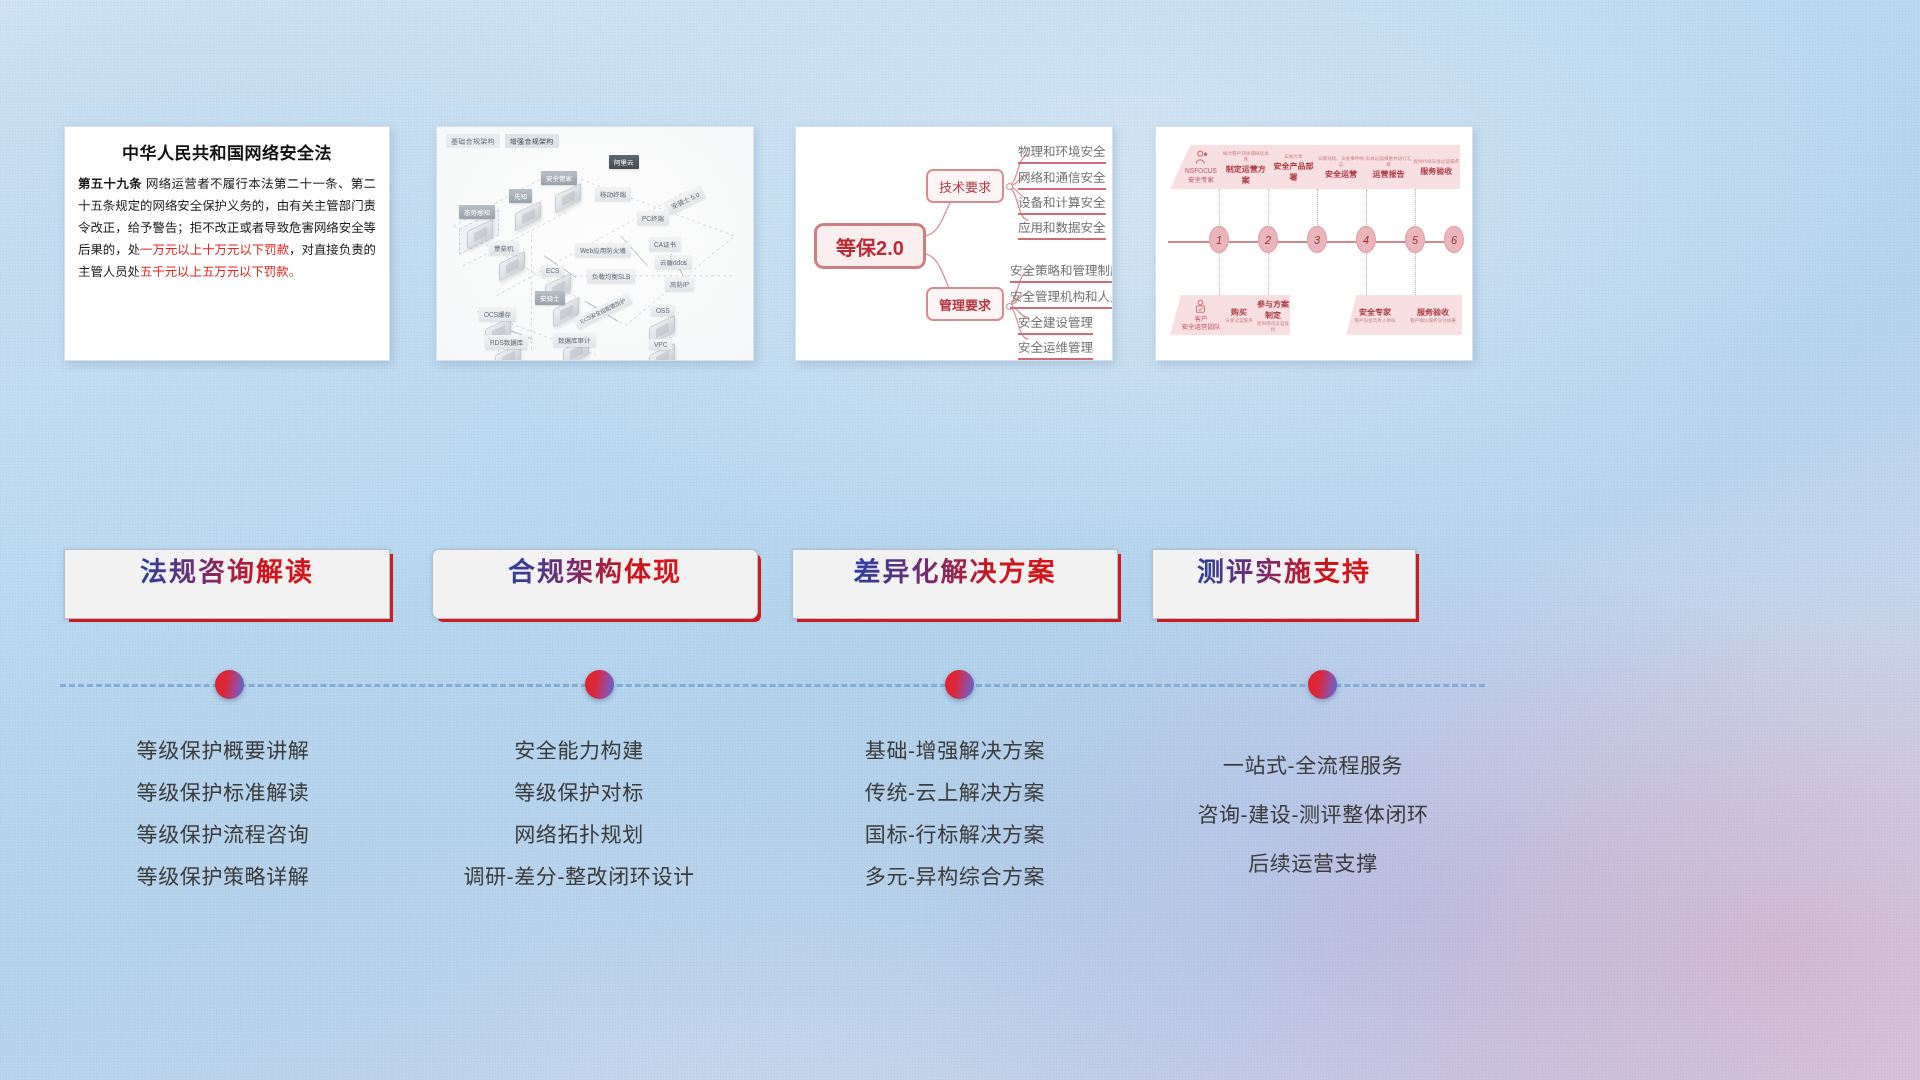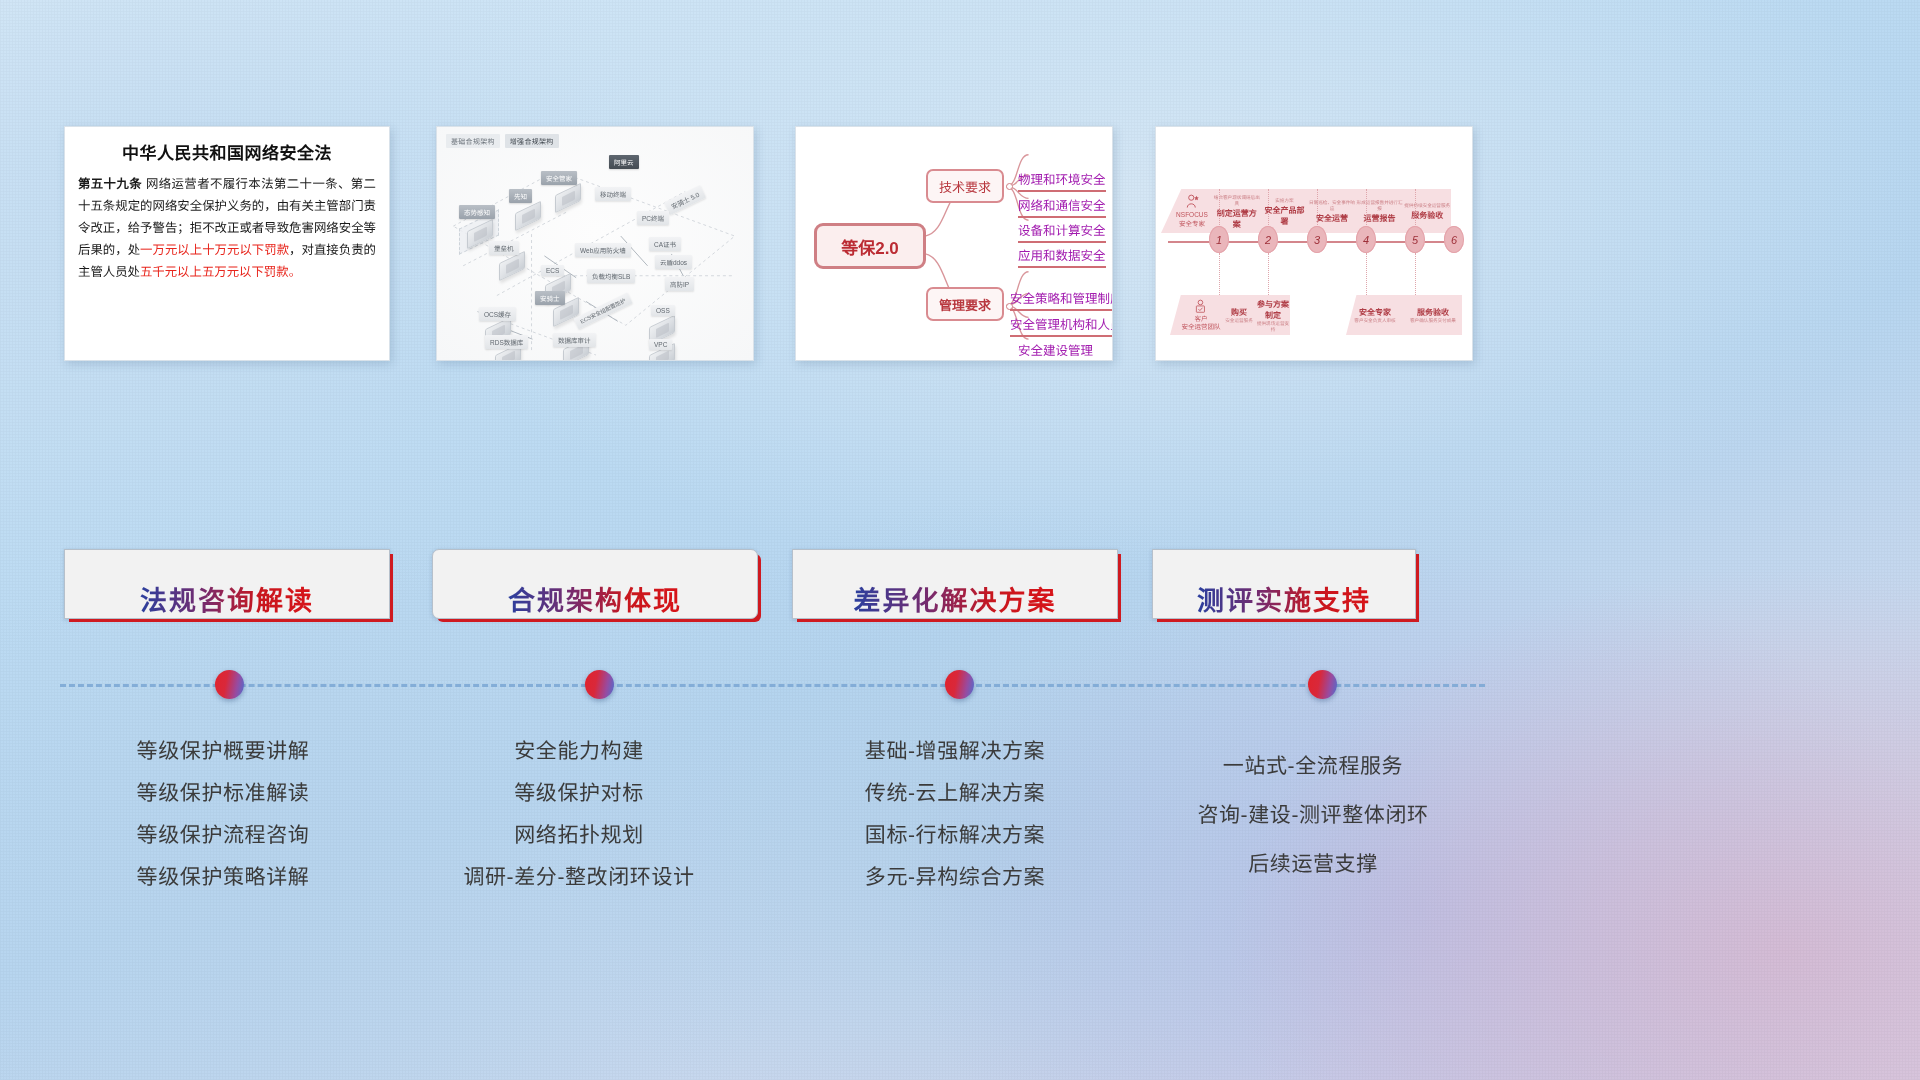--- a/index.html
+++ b/index.html
@@ -94,49 +94,48 @@
     background:rgba(236,239,242,.8);
     transform:skewY(-26deg); border:1px dashed #cdd3d9;
   }
 
   
   .mm{ position:absolute; inset:0; background:#fff; }
   .mm-root{
     position:absolute; left:18px; top:96px; width:112px; height:46px;
     border:3px solid #cf7f84; border-radius:9px; background:#fbeeee;
     display:flex; align-items:center; justify-content:center;
-    color:#bb2b33; font-size:17px; font-weight:600;
+    color:#bb2b33; font-size:20px; font-weight:600;
   }
   .mm-branch{
     position:absolute; width:78px; height:34px; border:2px solid #d98b90;
     border-radius:7px; background:#fdf5f5; display:flex; align-items:center;
     justify-content:center; color:#b8383f; font-size:13px;
   }
   .mm-b1{ left:130px; top:42px; }
   .mm-b2{ left:130px; top:160px;font-weight:bold; }
   .mm-leaf{
-    position:absolute; color:#a21caf; font-size:12.5px; white-space:nowrap;
-    padding-bottom:2px; border-bottom:2px solid #cf6d74; text-align:center;margin-top:28px;
+    position:absolute; color:#737373; font-size:12.5px; white-space:nowrap;
+    padding-bottom:2px; border-bottom:2px solid #cf6d74; text-align:center;
   }
   .mm-dot{
     position:absolute; width:7px; height:7px; border:1.6px solid #cf7f84;
     border-radius:50%; background:#fff;
   }
   .mm svg{ position:absolute; inset:0; width:100%; height:100%; }
 
   
   .tl{ position:absolute; inset:0; background:#fff; }
   .tl-band{
     position:absolute; background:#f7dfe2;
     display:flex; align-items:center;
   }
   .tl-band.top{
-    left:5px; top:18px; width:290px; height:44px;
+    left:14px; top:18px; width:290px; height:44px;
     clip-path:polygon(7% 0,100% 0,100% 100%,0 100%);
-    margin-top:44px;
   }
   .tl-band.low-l{
     left:14px; top:168px; width:120px; height:40px;
     clip-path:polygon(9% 0,100% 0,100% 100%,0 100%);
   }
   .tl-band.low-r{
     left:190px; top:168px; width:116px; height:40px;
     clip-path:polygon(9% 0,100% 0,100% 100%,0 100%);
   }
   .tl-persona{
@@ -156,21 +155,21 @@
     display:flex; align-items:center; justify-content:center;
     box-shadow:inset 0 0 0 1px #e4a3aa;
   }
   .tl-drop{ position:absolute; border-left:1px dotted #dfa6ac; }
 
   
   .head-box{
     position:absolute; top:549px; height:70px; background:#f2f2f2;
     border:1px solid #b6c0cb;
     box-shadow:4px 4px 0 -1px #cf1a20, 0 1px 4px rgba(40,70,110,.20);
-    display:flex; align-items:flex-end; justify-content:center;
+    display:flex; align-items:flex-start; justify-content:center;
   }
   .head-text{
     font-size:27px; font-weight:600; letter-spacing:2px;
     background:linear-gradient(90deg,#2b3f9e 0%, #7a2a6b 38%, #c8171e 68%, #d81419 100%);
     -webkit-background-clip:text; background-clip:text;
     -webkit-text-fill-color:transparent; color:#c8171e;
   }
   .hb-1{ left:64px;   width:326px; }
   .hb-2{ left:432px;  width:326px;border-radius:7px; }
   .hb-3{ left:792px;  width:326px; }

